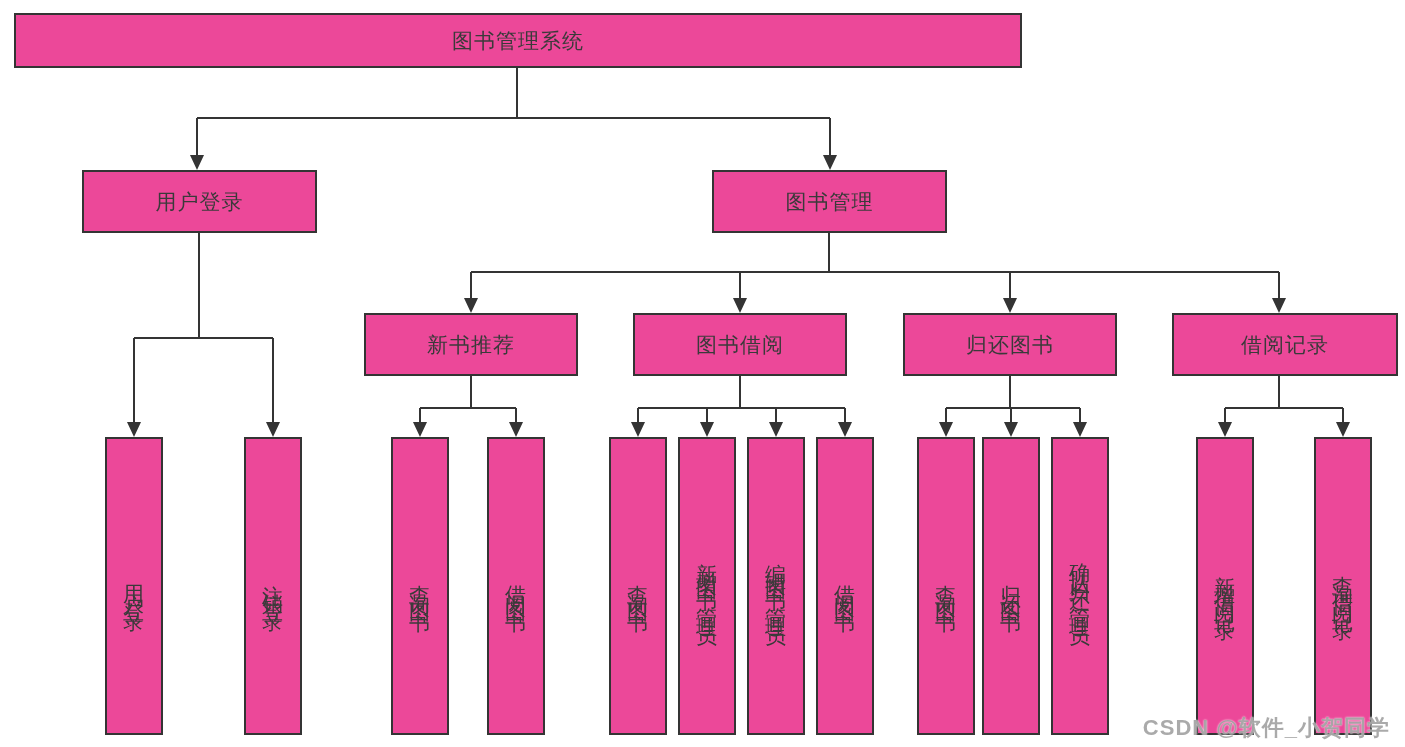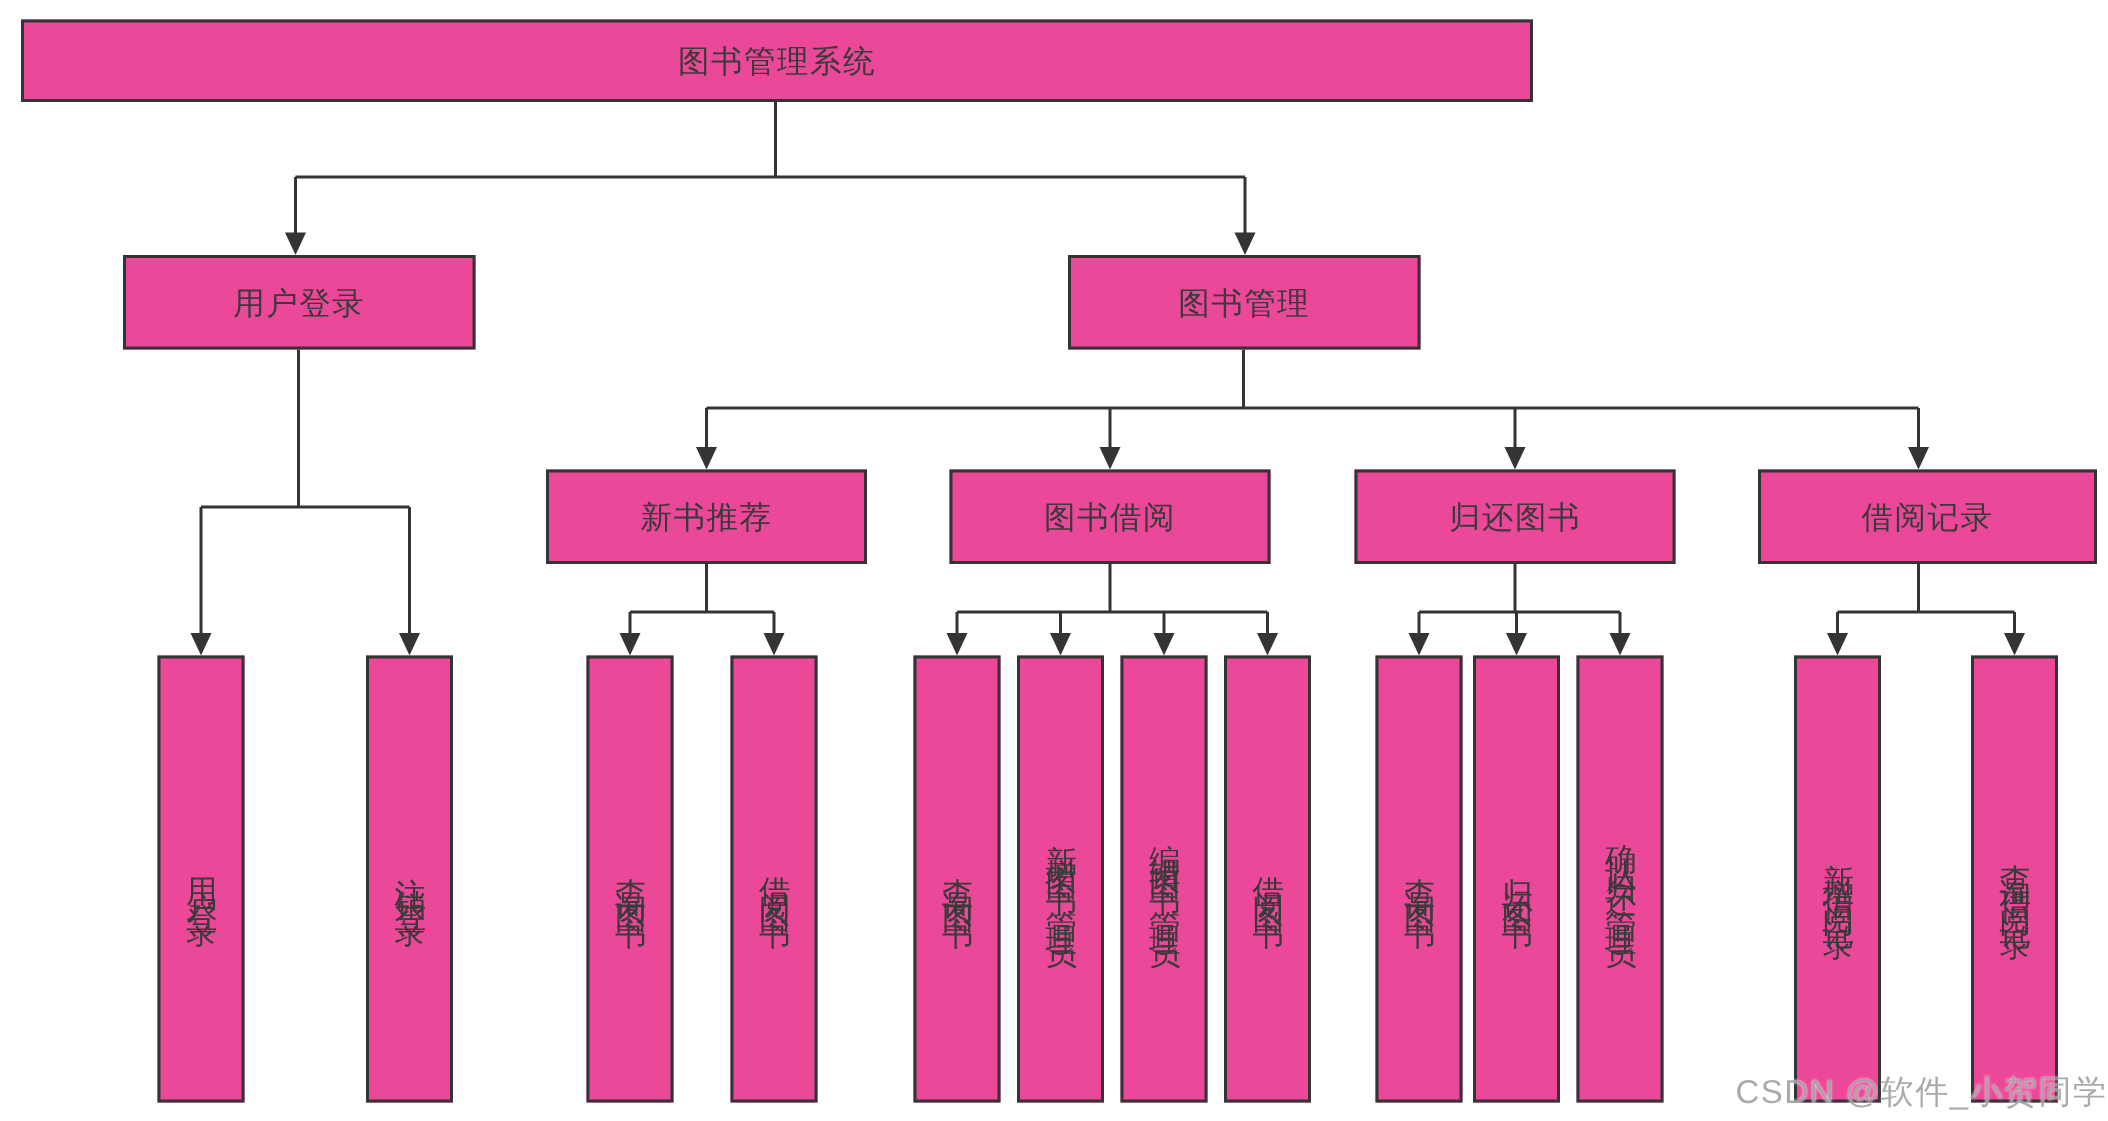--- a/index.html
+++ b/index.html
@@ -43,27 +43,28 @@
   .node.leaf .vlabel {
     writing-mode: vertical-rl;
     text-orientation: mixed;
     letter-spacing: 9px;
     font-size: 21px;
     line-height: 1;
     white-space: nowrap;
   }
   .watermark {
     position: absolute;
-    right: 0;
+    right: 15px;
     bottom: 4px;
     font-size: 22px;
     color: rgba(155, 155, 155, 0.85);
     letter-spacing: 1px;
     text-shadow: 0 0 2px #ffffff;
     white-space: nowrap;
+    font-weight: bold;
   }
 </style>
 </head>
 <body>
 
 <div class="canvas">
 
   <svg class="connectors" viewBox="0 0 1405 747" xmlns="http://www.w3.org/2000/svg" aria-hidden="true">
     <g stroke="#343434" stroke-width="2" fill="none">
 

